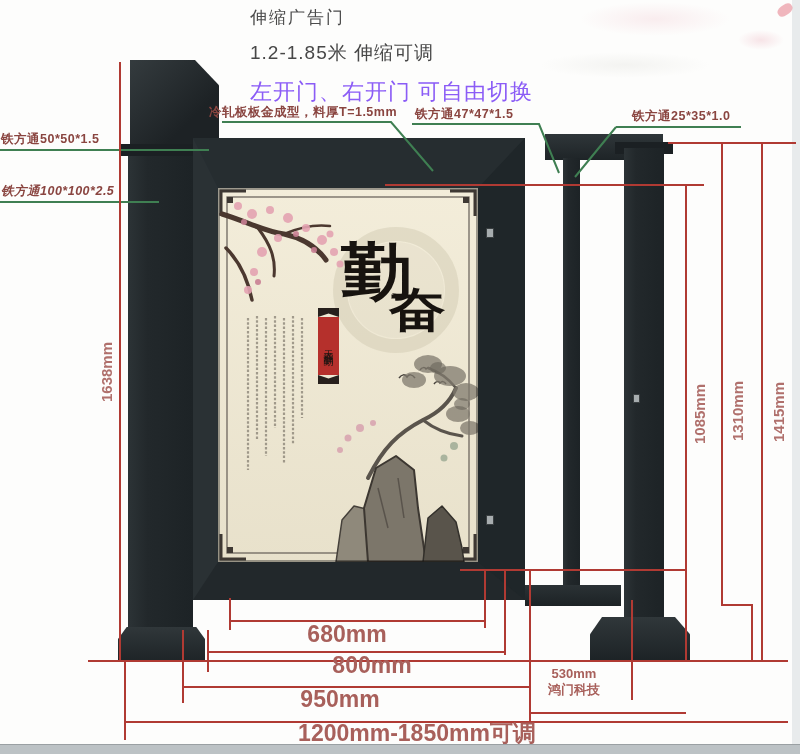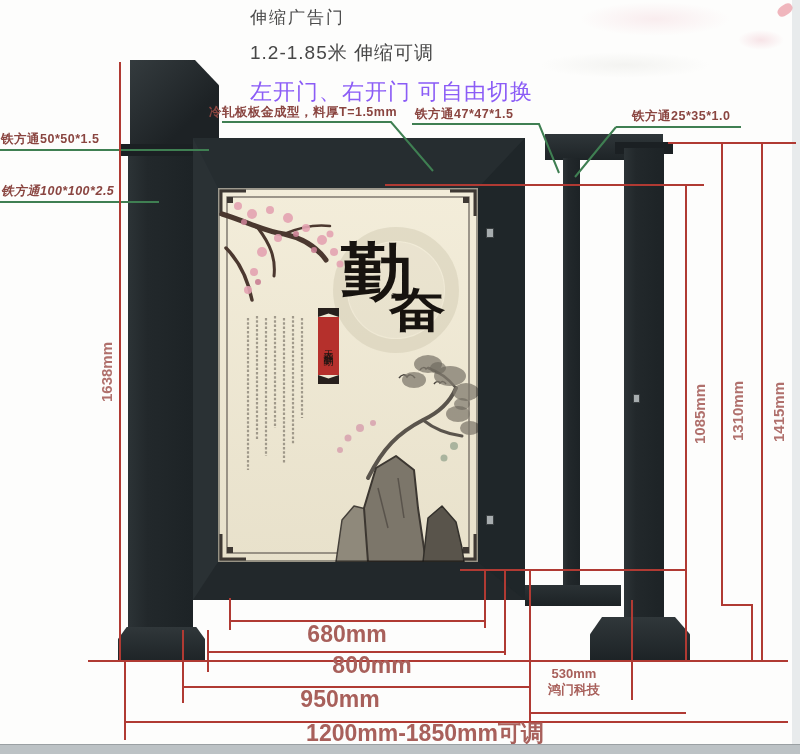--- a/index.html
+++ b/index.html
@@ -84,21 +84,21 @@
   .dim{color:#a8605b;white-space:nowrap;font-weight:600;}
   .dim-rot{transform:translate(-50%,-50%) rotate(-90deg);font-size:15px;color:#b0706c;}
   .dim-c{transform:translate(-50%,-50%);font-size:23px;}
   .d1638{left:106px;top:372px;}
   .d1085{left:699px;top:414px;}
   .d1310{left:737px;top:411px;}
   .d1415{left:778px;top:412px;}
   .d680{left:347px;top:634px;}
   .d800{left:372px;top:665px;}
   .d950{left:340px;top:699px;text-align:right;}
-  .dtotal{left:417px;top:733px;margin-left:8px;}
+  .dtotal{left:417px;top:733px;}
   .d530{left:538px;top:666px;width:72px;text-align:center;font-size:13px;line-height:16px;transform:none;}
 
   
   .watermark{left:26px;top:456px;font-size:64px;font-weight:700;color:#ea0000;letter-spacing:6px;white-space:nowrap;
     font-family:"DejaVu Sans","Liberation Sans",sans-serif;}
 </style>
 </head>
 <body>
 
 <div id="stage">

